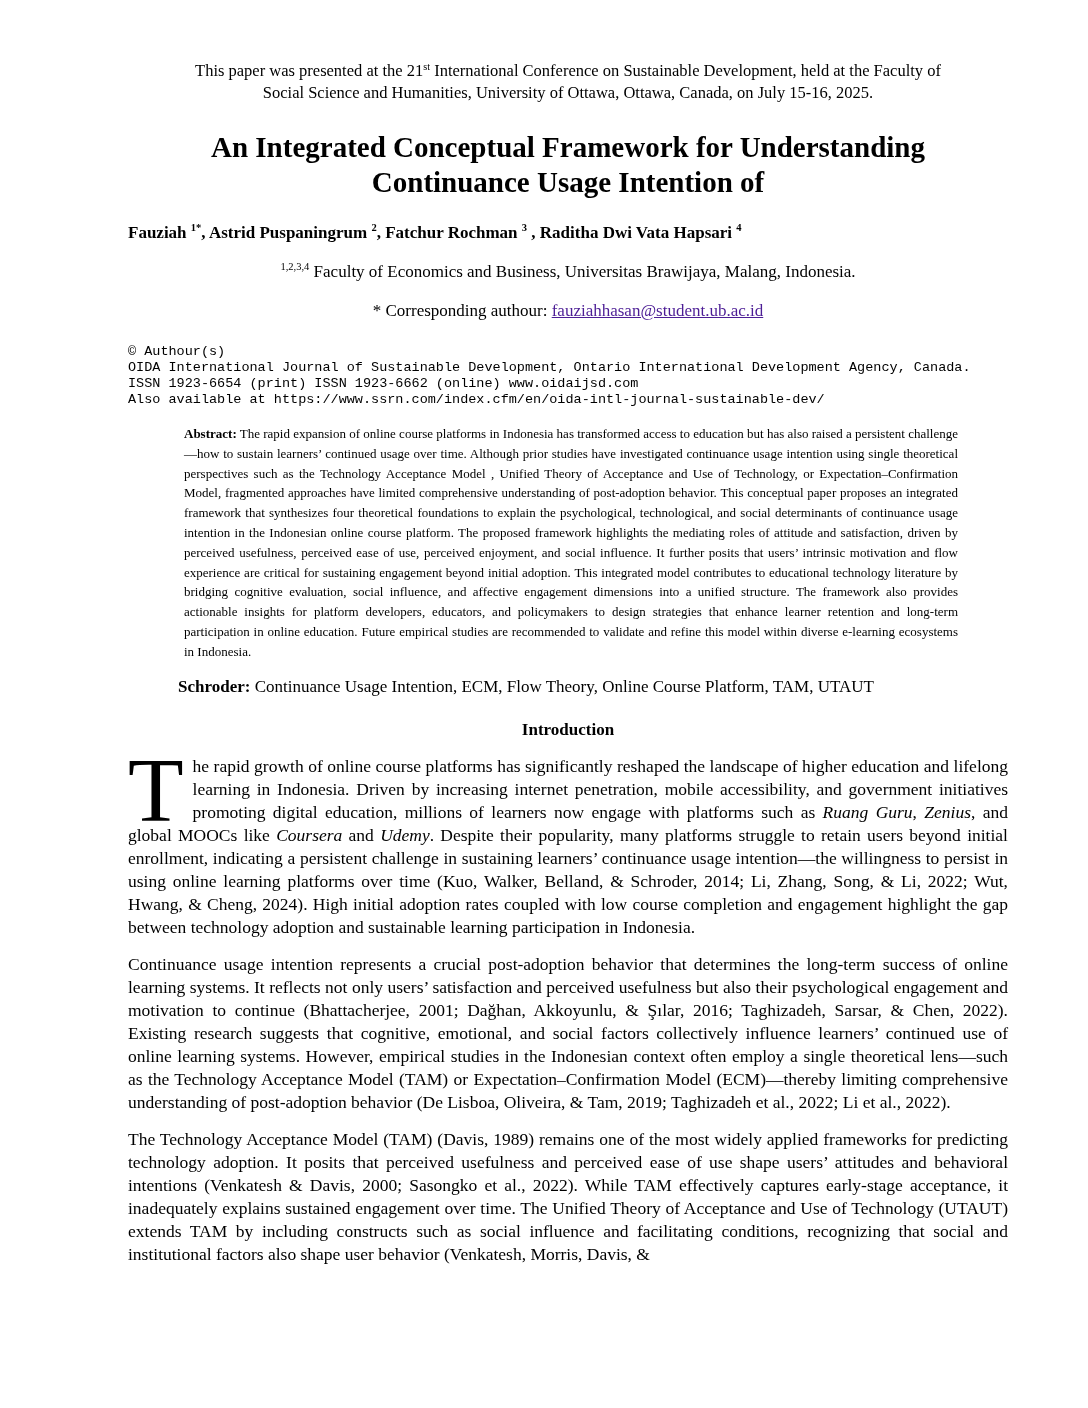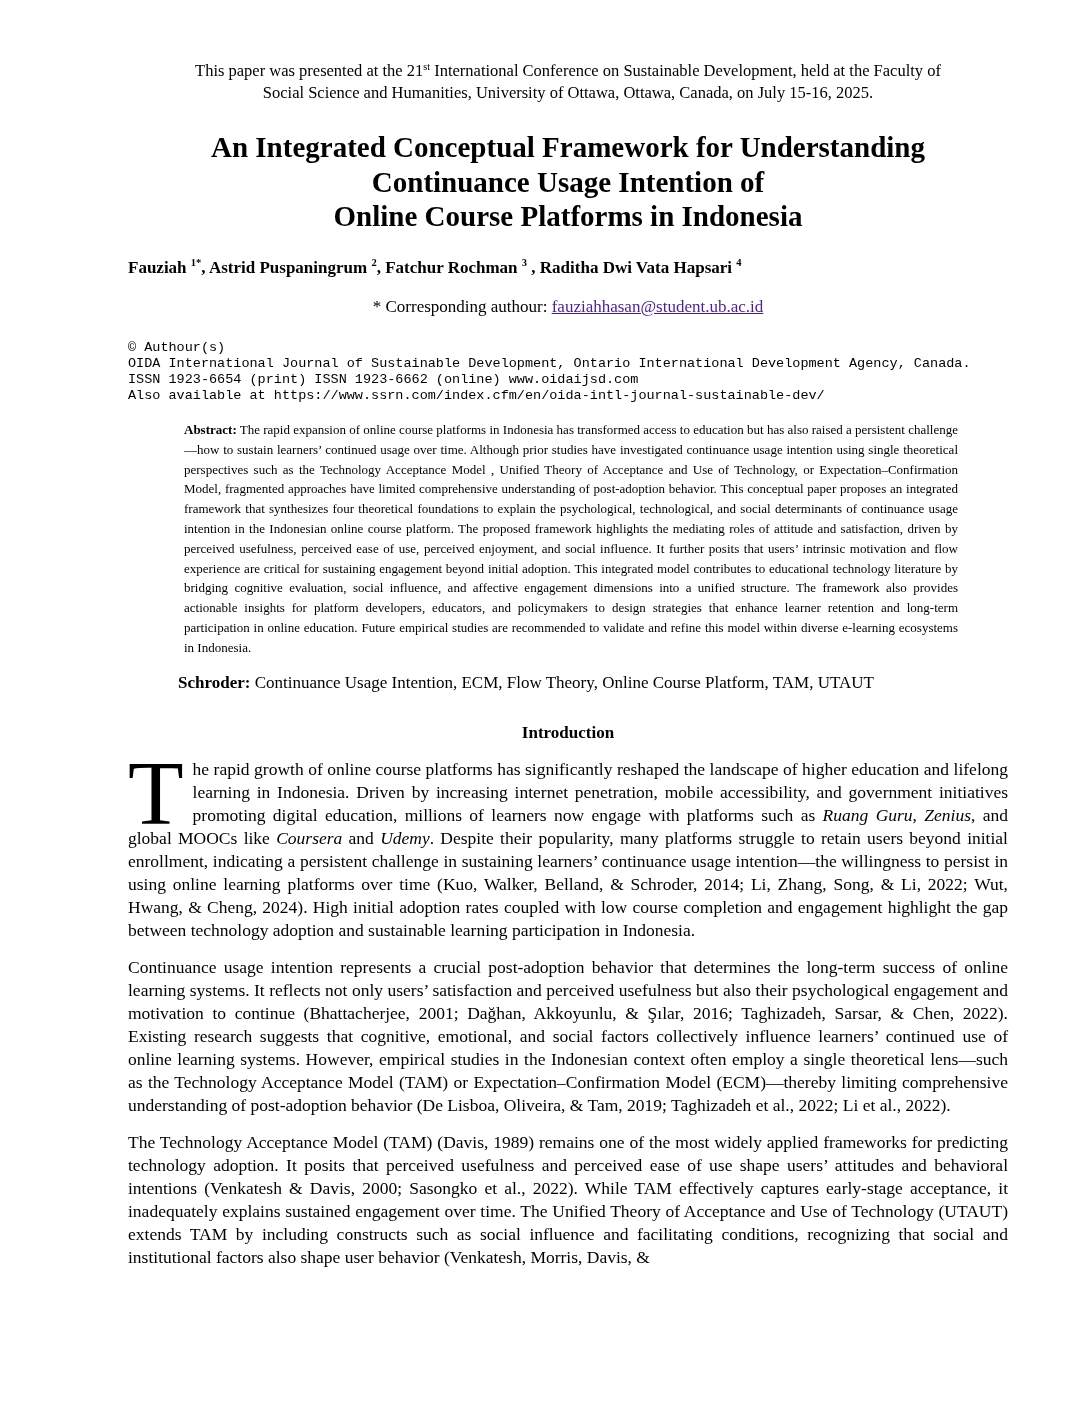--- a/index.html
+++ b/index.html
@@ -58,21 +58,21 @@
     font-size: 13px;
     line-height: 19.8px;
   }
   .keywords-para {
     margin: 13px 50px 0 50px;
     text-align: justify;
     font-size: 17px;
     line-height: 23px;
   }
   .section-heading {
-    margin-top: 28px;
+    margin-top: 21px;
     text-align: center;
     font-weight: bold;
     font-size: 17px;
     line-height: 22px;
   }
   .body-para {
     margin: 14px 0 0 0;
     text-align: justify;
     font-size: 17.5px;
     line-height: 23px;
@@ -87,24 +87,24 @@
 </head>
 <body>
 
 <div class="page">
 
   <p class="header-note"><span>This paper was presented at the 21</span><sup>st</sup><span> International Conference on Sustainable Development, held at the Faculty of Social Science and Humanities, University of Ottawa, Ottawa, Canada, on July 15-16, 2025.</span></p>
 
   <h1 class="paper-title">
     <div>An Integrated Conceptual Framework for Understanding</div>
     <div>Continuance Usage Intention of</div>
-    <div>Online Course Platforms in Indonesia</div>
   </h1>
 
   <p class="authors-line"><span>Fauziah </span><sup>1*</sup><span>, Astrid Puspaningrum </span><sup>2</sup><span>, Fatchur Rochman </span><sup>3</sup><span> , Raditha Dwi Vata Hapsari </span><sup>4</sup></p>
+  <p class="affiliation-line"><sup>1,2,3,4</sup><span> Faculty of Economics and Business, Universitas Brawijaya, Malang, Indonesia.</span></p>
   <p class="corresponding-line"><span>* Corresponding authour: </span><a class="link" href="#">fauziahhasan@student.ub.ac.id</a></p>
 
   <div class="copyright-block">
     <div>© Authour(s)</div>
     <div>OIDA International Journal of Sustainable Development, Ontario International Development Agency, Canada.</div>
     <div>ISSN 1923-6654 (print) ISSN 1923-6662 (online) www.oidaijsd.com</div>
     <div>Also available at https://www.ssrn.com/index.cfm/en/oida-intl-journal-sustainable-dev/</div>
   </div>
 
   <p class="abstract-para"><span class="b">Abstract:</span><span> The rapid expansion of online course platforms in Indonesia has transformed access to education but has also raised a persistent challenge—how to sustain learners’ continued usage over time. Although prior studies have investigated continuance usage intention using single theoretical perspectives such as the Technology Acceptance Model , Unified Theory of Acceptance and Use of Technology, or Expectation–Confirmation Model, fragmented approaches have limited comprehensive understanding of post-adoption behavior. This conceptual paper proposes an integrated framework that synthesizes four theoretical foundations to explain the psychological, technological, and social determinants of continuance usage intention in the Indonesian online course platform. The proposed framework highlights the mediating roles of attitude and satisfaction, driven by perceived usefulness, perceived ease of use, perceived enjoyment, and social influence. It further posits that users’ intrinsic motivation and flow experience are critical for sustaining engagement beyond initial adoption. This integrated model contributes to educational technology literature by bridging cognitive evaluation, social influence, and affective engagement dimensions into a unified structure. The framework also provides actionable insights for platform developers, educators, and policymakers to design strategies that enhance learner retention and long-term participation in online education. Future empirical studies are recommended to validate and refine this model within diverse e-learning ecosystems in Indonesia.</span></p>

